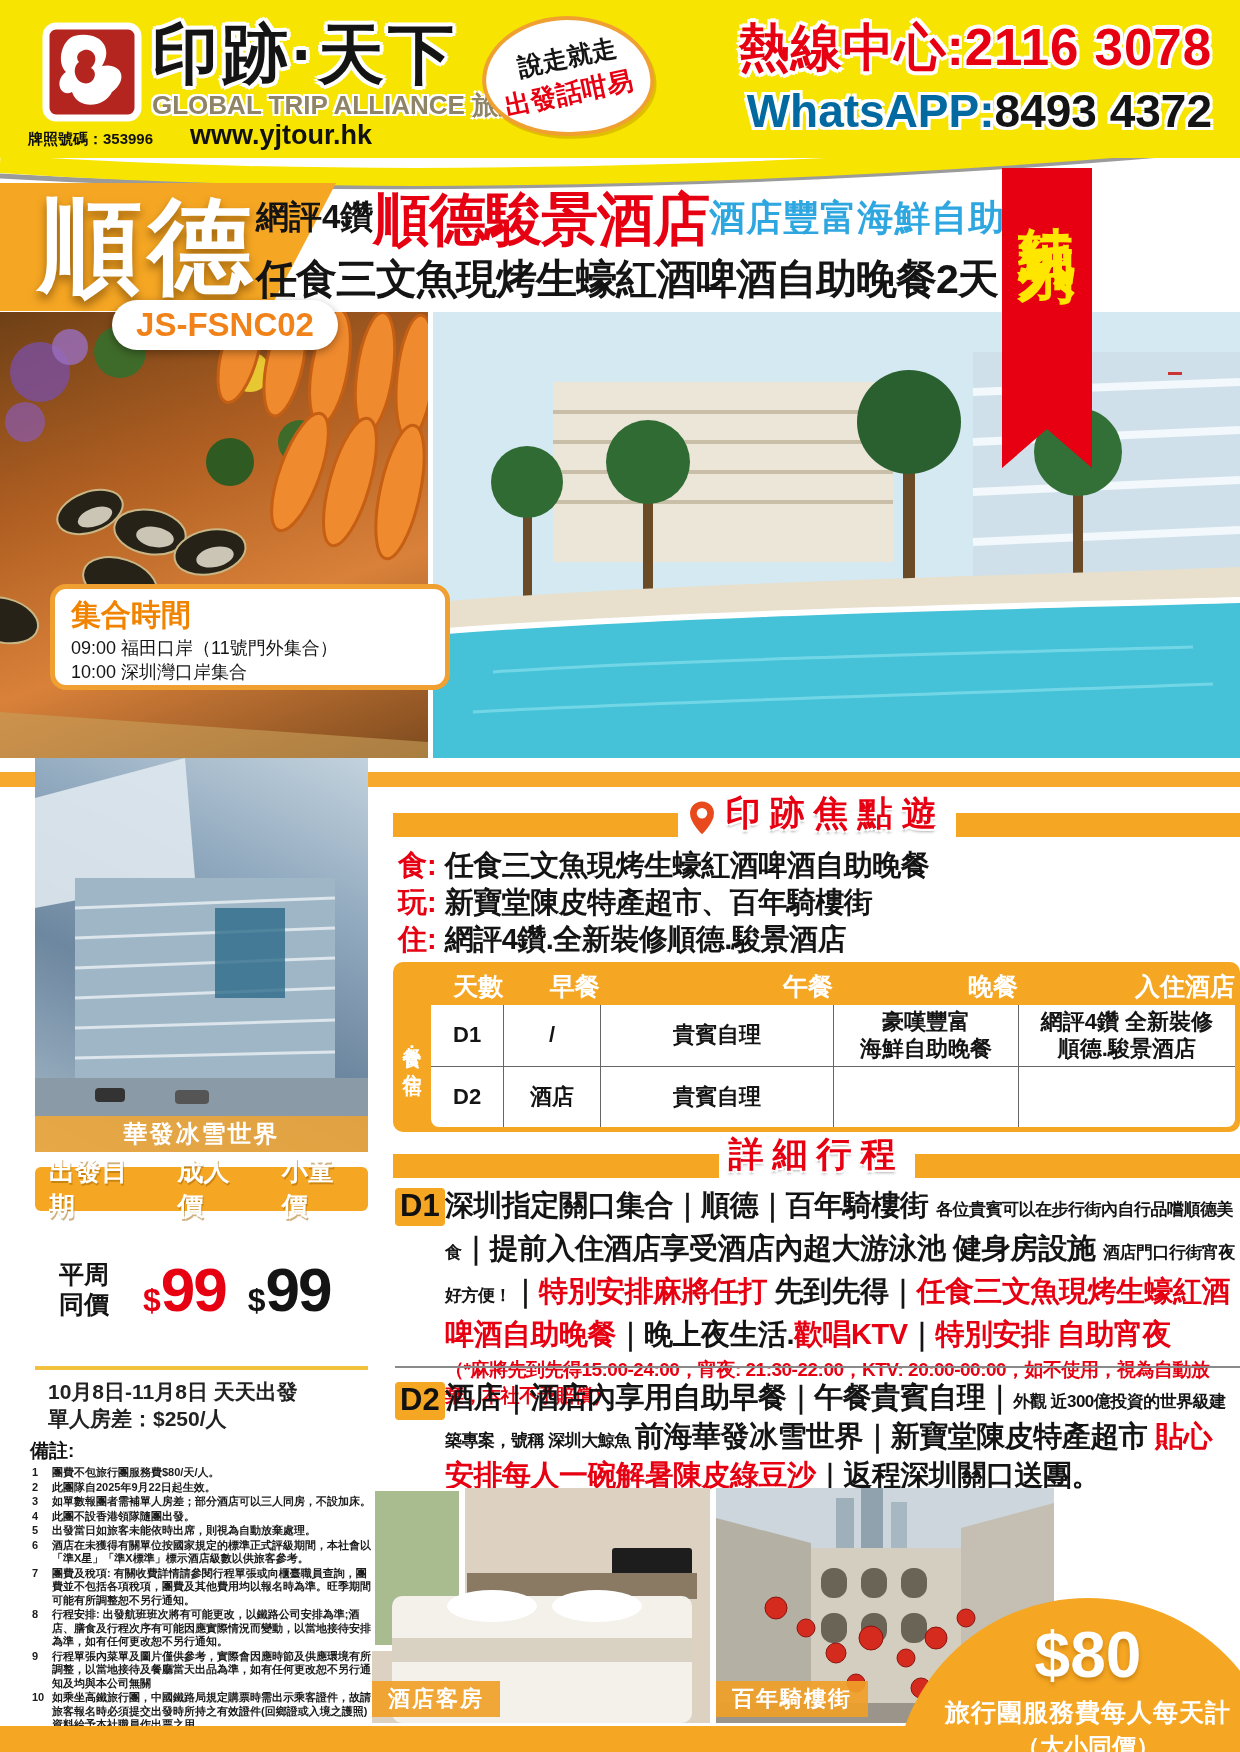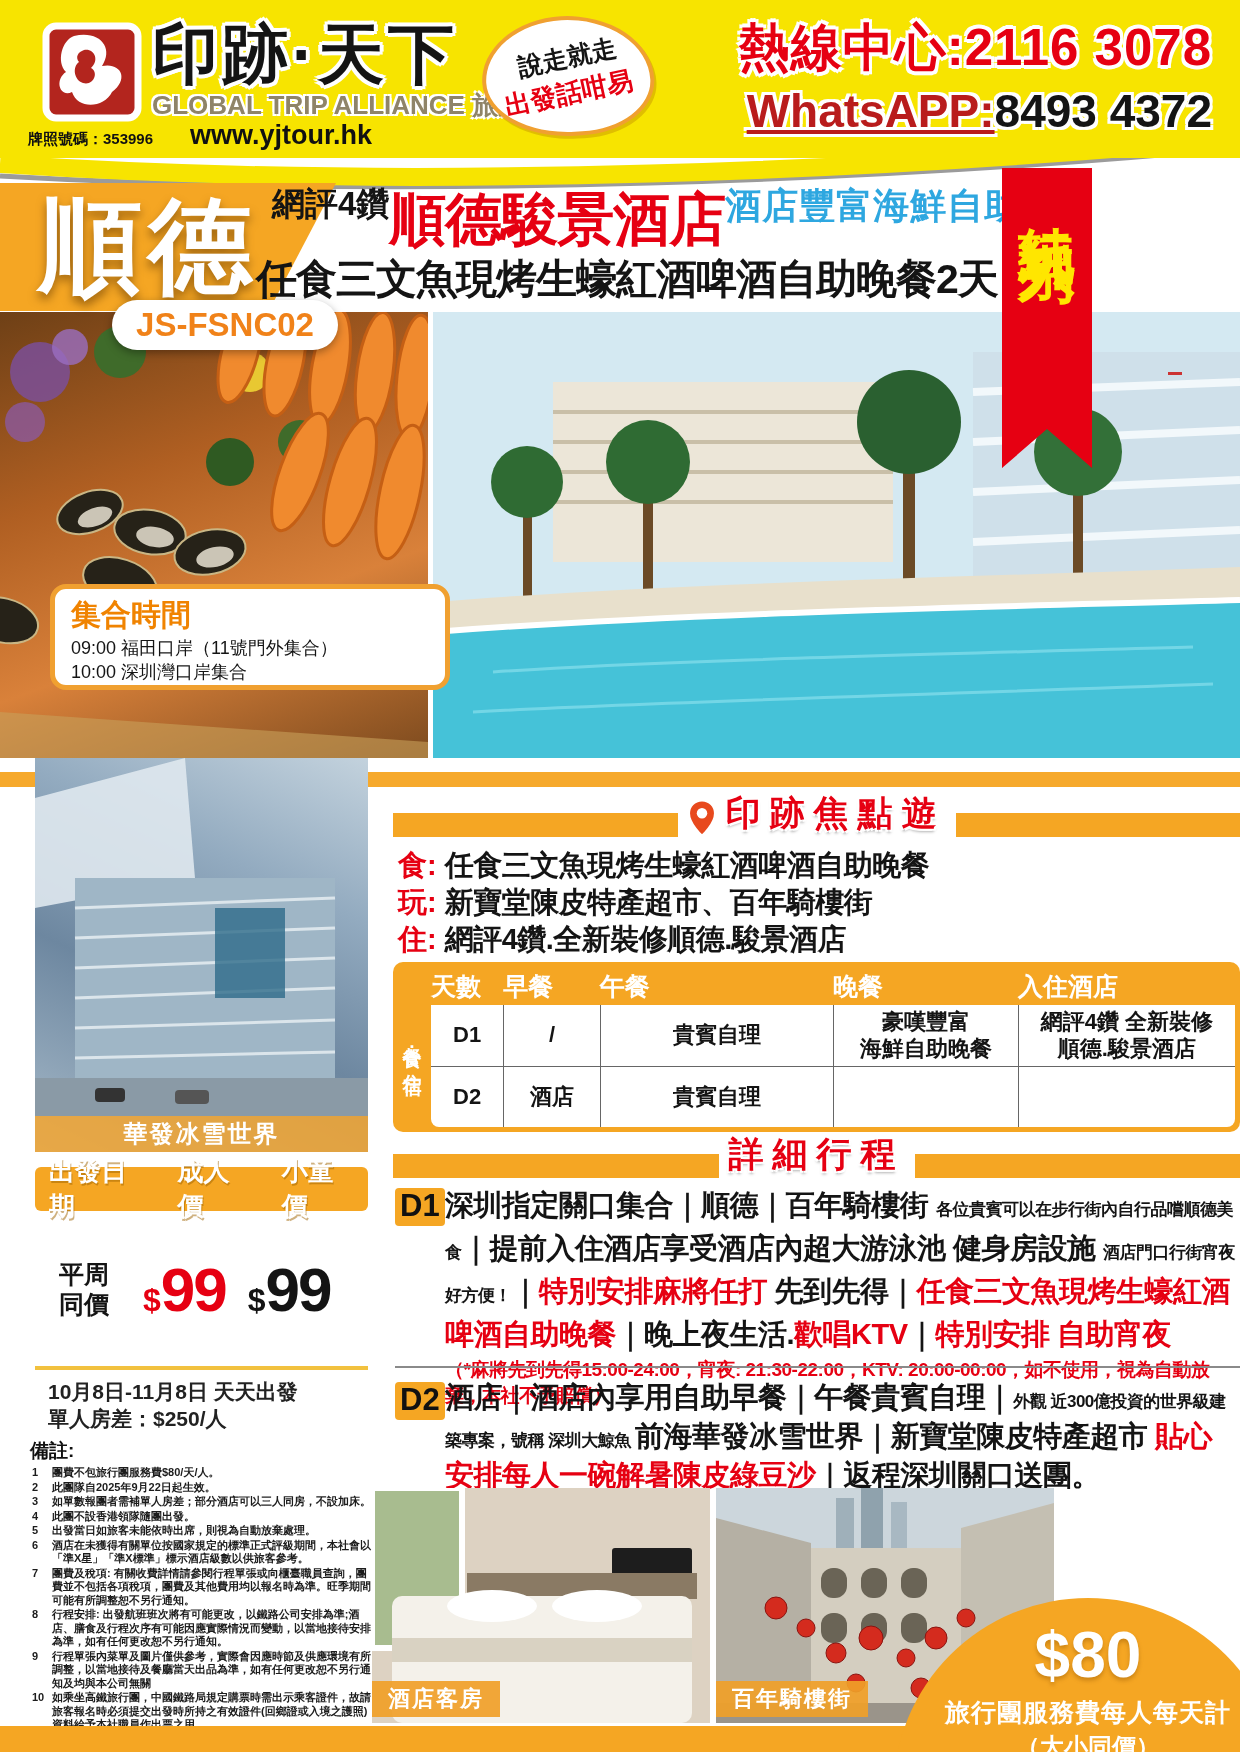--- a/index.html
+++ b/index.html
@@ -19,31 +19,31 @@
   .website { left:190px; top:120px; font-size:27px; font-weight:800; color:#111; }
   .bubble { left:482px; top:16px; width:172px; height:120px; background:#fff; border:4px solid #F0A030;
     border-radius:55% 60% 50% 60% / 60% 65% 50% 55%; transform:rotate(-3deg);
     display:flex; flex-direction:column; align-items:center; justify-content:center; box-shadow:2px 3px 0 rgba(180,120,0,.35); }
   .bubble .b1 { font-size:25px; font-weight:900; color:#141414; transform:rotate(-9deg); }
   .bubble .b2 { font-size:26px; font-weight:900; color:#E60012; transform:rotate(-9deg); margin-top:2px; }
   .hotline { right:28px; top:14px; font-size:51px; font-weight:900; color:#E60012; letter-spacing:1px;
     text-shadow:-3px -3px 0 #fff,3px -3px 0 #fff,-3px 3px 0 #fff,3px 3px 0 #fff,0 4px 0 #fff,0 -4px 0 #fff; }
   .whatsapp { right:28px; top:84px; font-size:46px; font-weight:900; letter-spacing:0;
     text-shadow:-3px -3px 0 #fff,3px -3px 0 #fff,-3px 3px 0 #fff,3px 3px 0 #fff; }
-  .whatsapp .wl { color:#b91c1c;text-decoration:underline; } .whatsapp .wn { color:#141414; }
+  .whatsapp .wl { color:#0369a1; } .whatsapp .wn { color:#141414; }
 
   
   .dest-block { left:0; top:183px; width:336px; height:128px; background:#F5A623;
     clip-path:polygon(0 0,100% 0,80% 100%,0 100%); z-index:3; }
   .dest-text { left:38px; top:178px; font-size:104px; font-weight:900; color:#fff; letter-spacing:6px;
     text-shadow:0 6px 10px rgba(90,50,0,.55); z-index:4; }
   .tour-code { left:112px; top:300px; width:226px; height:50px; background:#fff; border-radius:26px;
     display:flex; align-items:center; justify-content:center; font-size:33px; font-weight:900; color:#F08219;
     box-shadow:0 3px 8px rgba(0,0,0,.35); z-index:6; }
-  .headline1 { left:272px; top:182px; display:flex; align-items:flex-start; white-space:nowrap; z-index:3; }
+  .headline1 { left:256px; top:182px; display:flex; align-items:center; white-space:nowrap; z-index:3; }
   .headline1 .rate { font-size:33px; font-weight:900; color:#141414; padding-bottom:6px; }
   .headline1 .hotel { font-size:57px; font-weight:900; color:#E60012; letter-spacing:-1px;
     text-shadow:2px 2px 0 #fff; }
   .headline1 .buffet { font-size:36px; font-weight:900; color:#2EA7E0; padding-bottom:4px; letter-spacing:1px; }
   .headline2 { left:256px; top:252px; font-size:41px; font-weight:900; color:#141414; letter-spacing:-1px; white-space:nowrap; z-index:3; }
   .ribbon { left:1002px; top:168px; width:90px; height:300px; background:#E60012;
     clip-path:polygon(0 0,100% 0,100% 100%,50% 87%,0 100%); z-index:6;
     display:flex; justify-content:center; padding-top:14px; box-shadow:0 3px 6px rgba(0,0,0,.3); }
   .ribbon .rb-text { writing-mode:vertical-rl; text-orientation:upright; font-size:56px; font-weight:900;
     color:#FFE600; letter-spacing:8px; line-height:1; }
@@ -92,21 +92,21 @@
   .pin { width:28px; height:38px; flex:0 0 auto; }
   .highlights { left:398px; top:846px; width:840px; }
   .hl-row { display:flex; align-items:baseline; height:37px; white-space:nowrap; }
   .hl-tag { font-size:29px; font-weight:900; color:#E60012; margin-right:8px; }
   .hl-text { font-size:29px; font-weight:800; color:#141414; letter-spacing:-0.5px; }
 
   .meal-table { left:393px; top:962px; width:847px; background:#F5A623; border-radius:10px; display:flex; padding:5px 5px 5px 0; }
   .mt-side { width:38px; display:flex; align-items:center; justify-content:center; }
   .mt-side span { writing-mode:vertical-rl; text-orientation:upright; color:#fff; font-size:19px; font-weight:900; letter-spacing:2px; }
   .mt-main { flex:1; }
-  .mt-head { display:grid; grid-template-columns:9% 12% 29% 23% 27%; height:38px; align-items:center; text-align:left;font-family:Liberation Mono, monospace; }
+  .mt-head { display:grid; grid-template-columns:9% 12% 29% 23% 27%; height:38px; align-items:center; text-align:right;font-family:Liberation Mono, monospace; }
   .mt-head div { color:#fff; font-size:25px; font-weight:800; }
   .mt-body { background:#fff; border-radius:0 0 8px 8px; }
   .mt-row { display:grid; grid-template-columns:9% 12% 29% 23% 27%; min-height:61px; text-align:center; }
   .mt-row > div { border-left:1px solid #666; display:flex; flex-direction:column; justify-content:center;
     font-size:22px; font-weight:700; color:#141414; padding:4px 2px; line-height:1.2; }
   .mt-row > div:first-child { border-left:none; }
   .mt-row2 > div { border-top:1px solid #666; }
   .mt-cell-sm { font-size:19px; }
 
   .day-block { left:395px; width:845px; position:absolute; padding-left:50px; }

